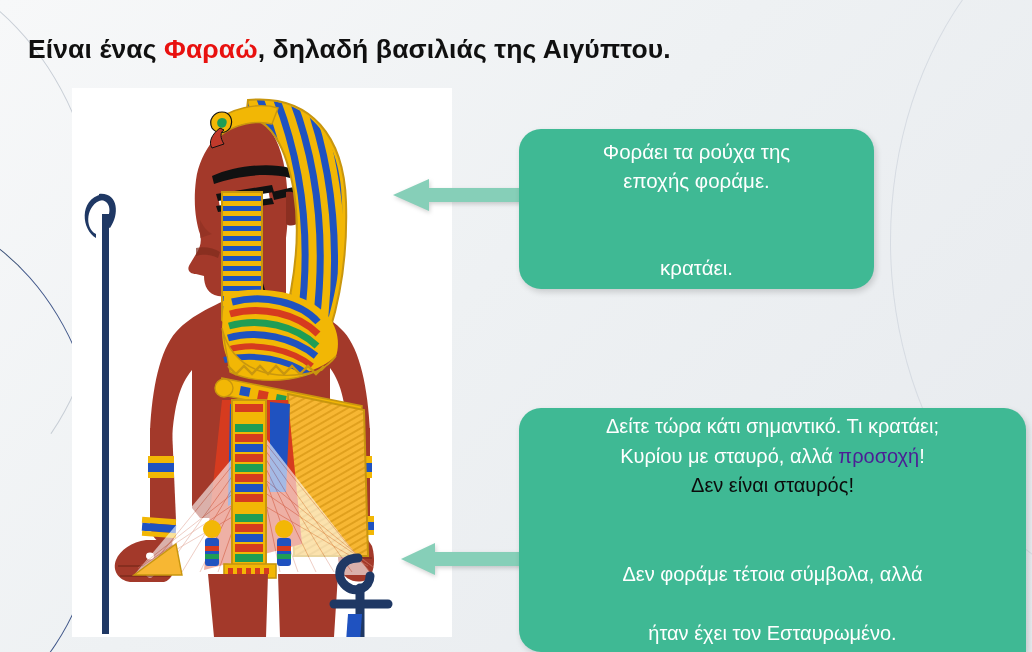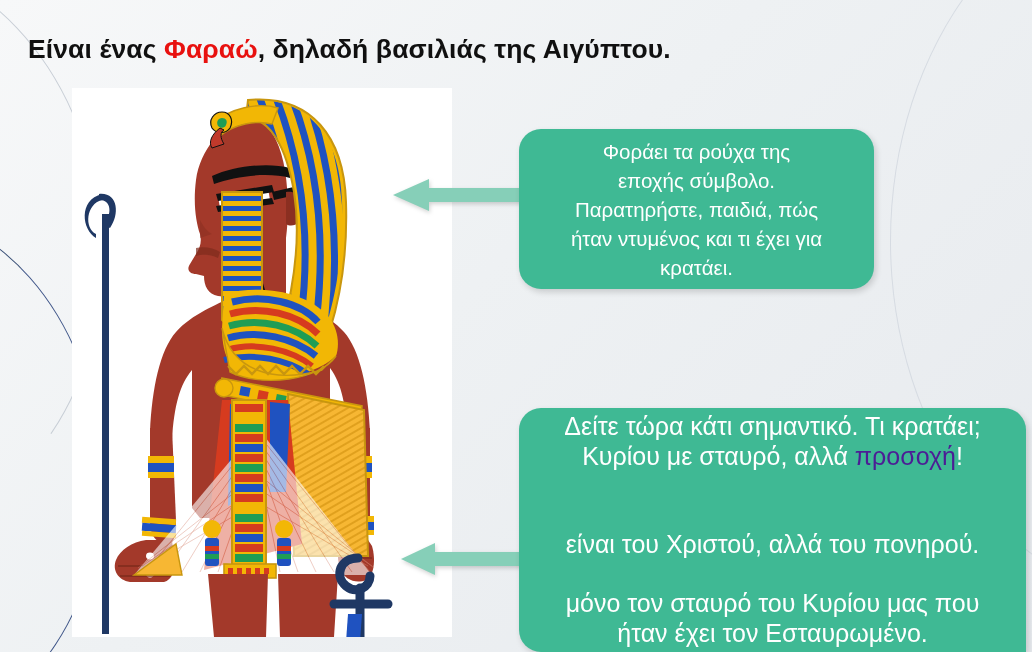--- a/index.html
+++ b/index.html
@@ -57,21 +57,21 @@
     color:#ffffff;text-align:center;
     display:flex;align-items:center;justify-content:center;
   }
   .callout p{margin:16px;padding:0;}
   #callout-top{
     left:519px;top:129px;width:355px;height:160px;
     font-size:20.5px;line-height:29px;
   }
   #callout-bottom{
     left:519px;top:408px;width:507px;height:244px;
-    font-size:25px;line-height:29.5px;
+    font-size:20px;line-height:29.5px;
     border-bottom-right-radius:0;border-bottom-left-radius:22px;text-align:center;
   }
   .red{color:#4c1d95;}
   .black{color:#0b0b0b;}
 </style>
 </head>
 <body>
 
 <div id="slide">
 
@@ -359,33 +359,33 @@
 
   <div class="arrow" style="left:397px;top:541px;">
     <svg width="126" height="36" viewBox="0 0 126 36" xmlns="http://www.w3.org/2000/svg">
       <path d="M126 11 L38 11 L38 2 L4 18 L38 34 L38 25 L126 25 Z" fill="#86cfb8"></path>
     </svg>
   </div>
 
   <div class="callout" id="callout-top">
     <p>
       <span>Φοράει τα ρούχα της</span><br>
-      <span>εποχής σύμβολο.</span><br>
-      <span>Παρατηρήστε, παιδιά, πώς</span><br>
-      <span>ήταν ντυμένος και τι έχει για</span><br>
+      <span>εποχής φοράμε.</span><br>
+      <br>
+      <br>
       <span>κρατάει.</span>
     </p>
   </div>
 
   <div class="callout" id="callout-bottom">
     <p>
       <span>Δείτε τώρα κάτι σημαντικό. Τι κρατάει;</span><br>
       <span>Κυρίου με σταυρό, αλλά </span><span class="red">προσοχή</span><span>!</span><br>
-      <br>
-      <br>
-      <span>είναι του Χριστού, αλλά του πονηρού.</span><br>
-      <br>
-      <span>μόνο τον σταυρό του Κυρίου μας που</span><br>
+      <span class="black">Δεν είναι σταυρός!</span><br>
+      <br>
+      <br>
+      <span>Δεν φοράμε τέτοια σύμβολα, αλλά</span><br>
+      <br>
       <span>ήταν έχει τον Εσταυρωμένο.</span>
     </p>
   </div>
 
 </div>
 
 </body></html>

